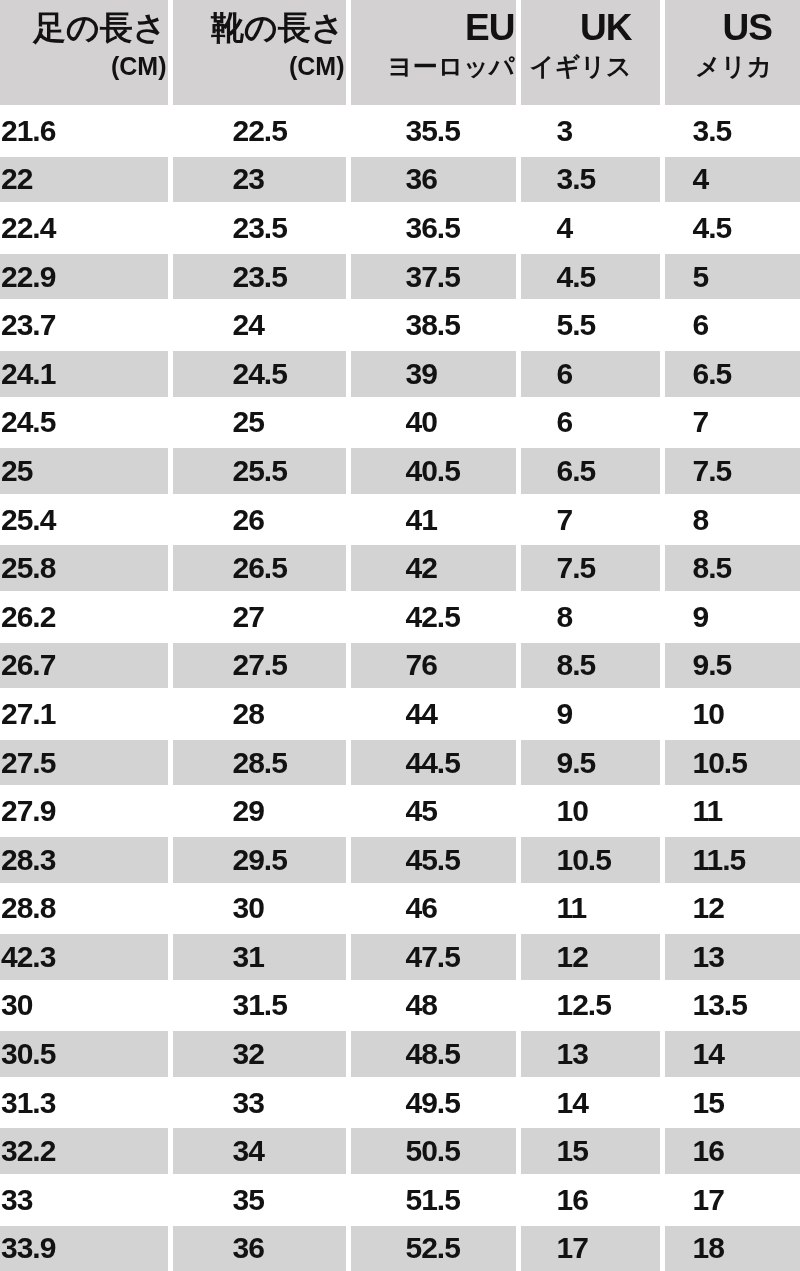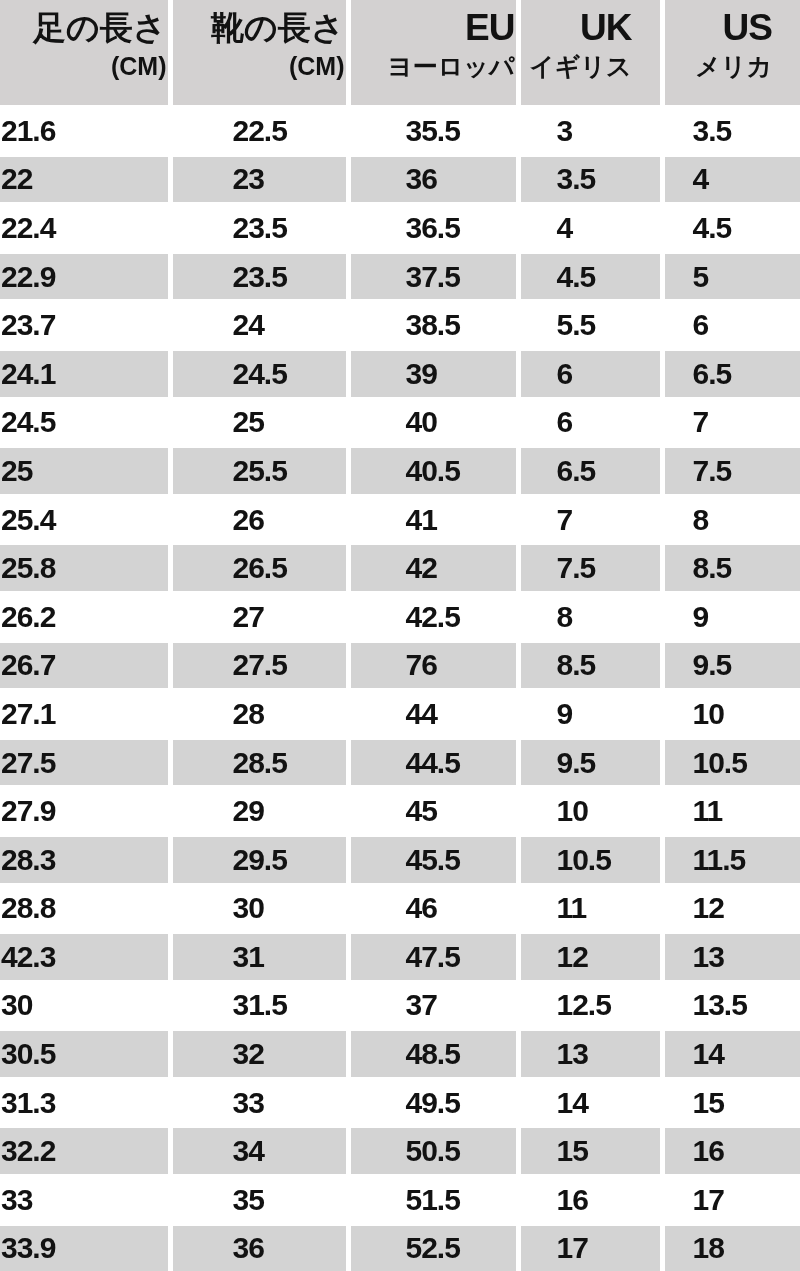--- a/index.html
+++ b/index.html
@@ -231,21 +231,21 @@
       <tr>
         <td class="c1">42.3</td>
         <td class="c2">31</td>
         <td class="c3">47.5</td>
         <td class="c4">12</td>
         <td class="c5">13</td>
       </tr>
       <tr>
         <td class="c1">30</td>
         <td class="c2">31.5</td>
-        <td class="c3">37</td>
+        <td class="c3">48</td>
         <td class="c4">12.5</td>
         <td class="c5">13.5</td>
       </tr>
       <tr>
         <td class="c1">30.5</td>
         <td class="c2">32</td>
         <td class="c3">48.5</td>
         <td class="c4">13</td>
         <td class="c5">14</td>
       </tr>

